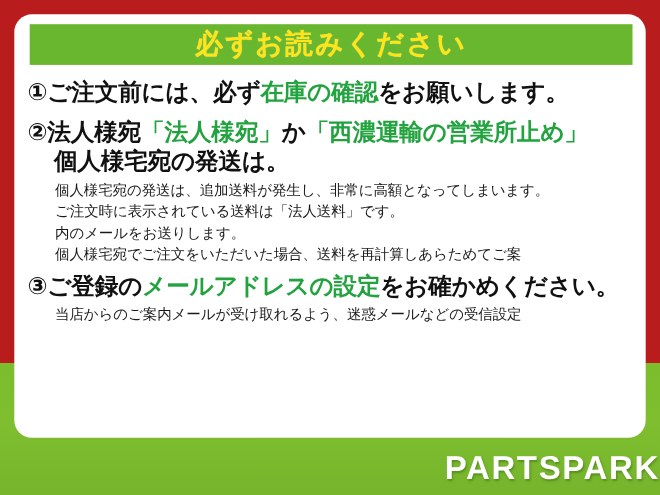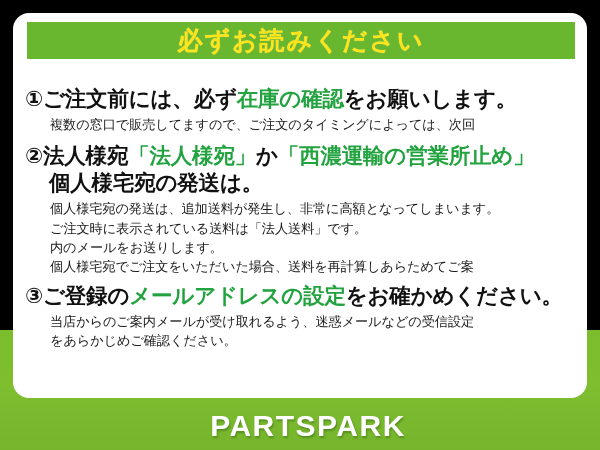--- a/index.html
+++ b/index.html
@@ -11,21 +11,21 @@
     height: 450px;
     overflow: hidden;
     font-family: "Liberation Sans", "DejaVu Sans", sans-serif;
   }
 
   #banner {
     position: relative;
     width: 600px;
     height: 450px;
     box-sizing: border-box;
-    background: #000000;
+    background: #b91c1c;
     overflow: hidden;
   }
 
   
   #footer-band {
     position: absolute;
     left: 0;
     right: 0;
     bottom: 0;
     height: 120px;
@@ -110,34 +110,34 @@
     line-height: 1.45;
     padding-left: 25px;
     margin-top: 2px;
     letter-spacing: -0.1px;
     white-space: nowrap;
   }
   .item-sub div {
     white-space: nowrap;
   }
 
-  #item-1 { margin-top: 18px; }
+  #item-1 { margin-top: 3px; }
   #item-2 { margin-top: 9px; }
   #item-3 { margin-top: 7px; }
 
   
   #brand {
     position: absolute;
     left: 16px;
     right: 0;
     top: 401px;
     height: 49px;
     display: flex;
     align-items: center;
-    justify-content: center;
+    justify-content: flex-end;
   }
   #brand-text {
     color: #ffffff;
     font-size: 30px;
     font-weight: bold;
     letter-spacing: 1.5px;
     text-shadow: 1px 2px 2px rgba(60,110,20,0.55);
   }
 </style>
 </head>
@@ -153,21 +153,20 @@
       <span id="title-text">必ずお読みください</span>
     </div>
 
     <div id="content">
 
       <div class="item" id="item-1">
         <div class="item-heading">
           <span class="num">①</span><span>ご注文前には、必ず</span><span class="hl">在庫の確認</span><span>をお願いします。</span>
         </div>
         <div class="item-sub">
-          <div>複数の窓口で販売してますので、ご注文のタイミングによっては、次回</div>
         </div>
       </div>
 
       <div class="item" id="item-2">
         <div class="item-heading wrap">
           <span class="num">②</span><span>法人様宛</span><span class="hl">「法人様宛」</span><span>か</span><span class="hl">「西濃運輸の営業所止め」</span><span class="heading-line2">個人様宅宛の発送は。</span>
         </div>
         <div class="item-sub">
           <div>個人様宅宛の発送は、追加送料が発生し、非常に高額となってしまいます。</div>
           <div>ご注文時に表示されている送料は「法人送料」です。</div>
@@ -175,21 +174,20 @@
           <div>個人様宅宛でご注文をいただいた場合、送料を再計算しあらためてご案</div>
         </div>
       </div>
 
       <div class="item" id="item-3">
         <div class="item-heading">
           <span class="num">③</span><span>ご登録の</span><span class="hl">メールアドレスの設定</span><span>をお確かめください。</span>
         </div>
         <div class="item-sub">
           <div>当店からのご案内メールが受け取れるよう、迷惑メールなどの受信設定</div>
-          <div>をあらかじめご確認ください。</div>
         </div>
       </div>
 
     </div>
   </div>
 
   <div id="brand">
     <span id="brand-text">PARTSPARK</span>
   </div>
 

